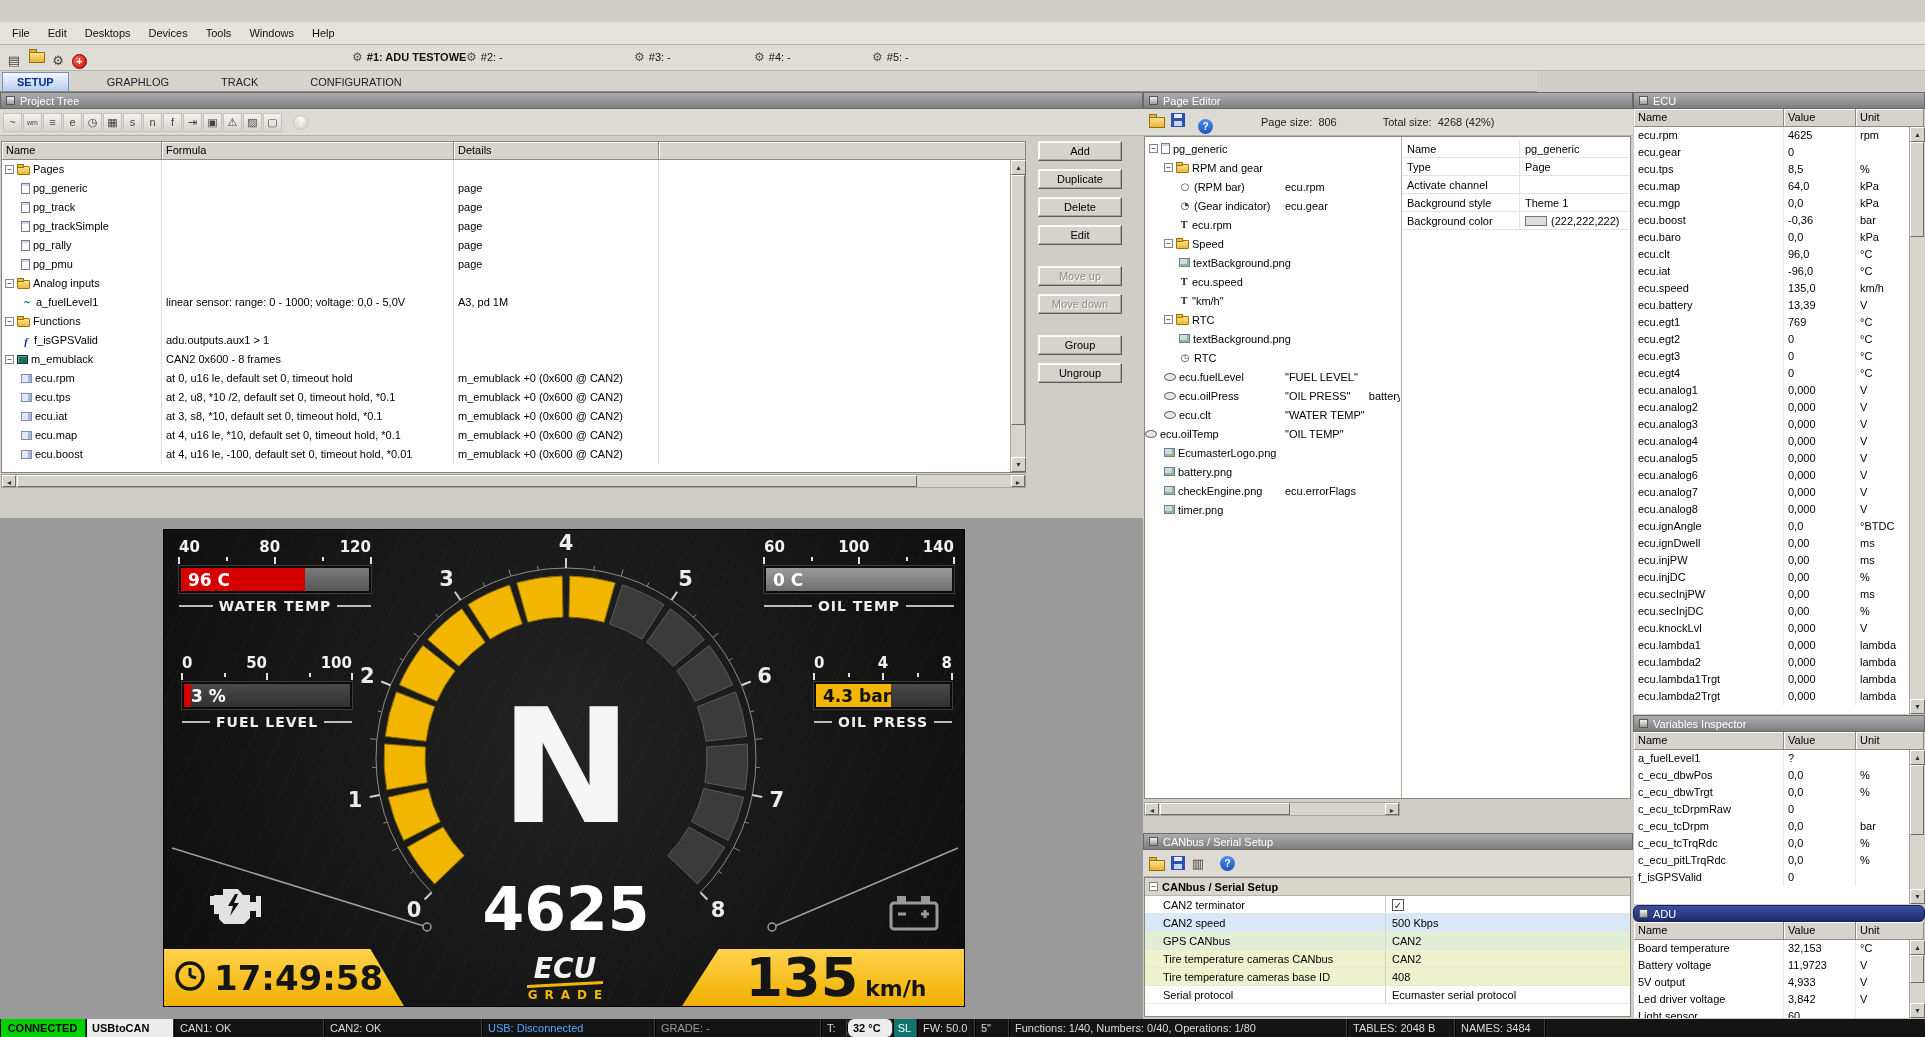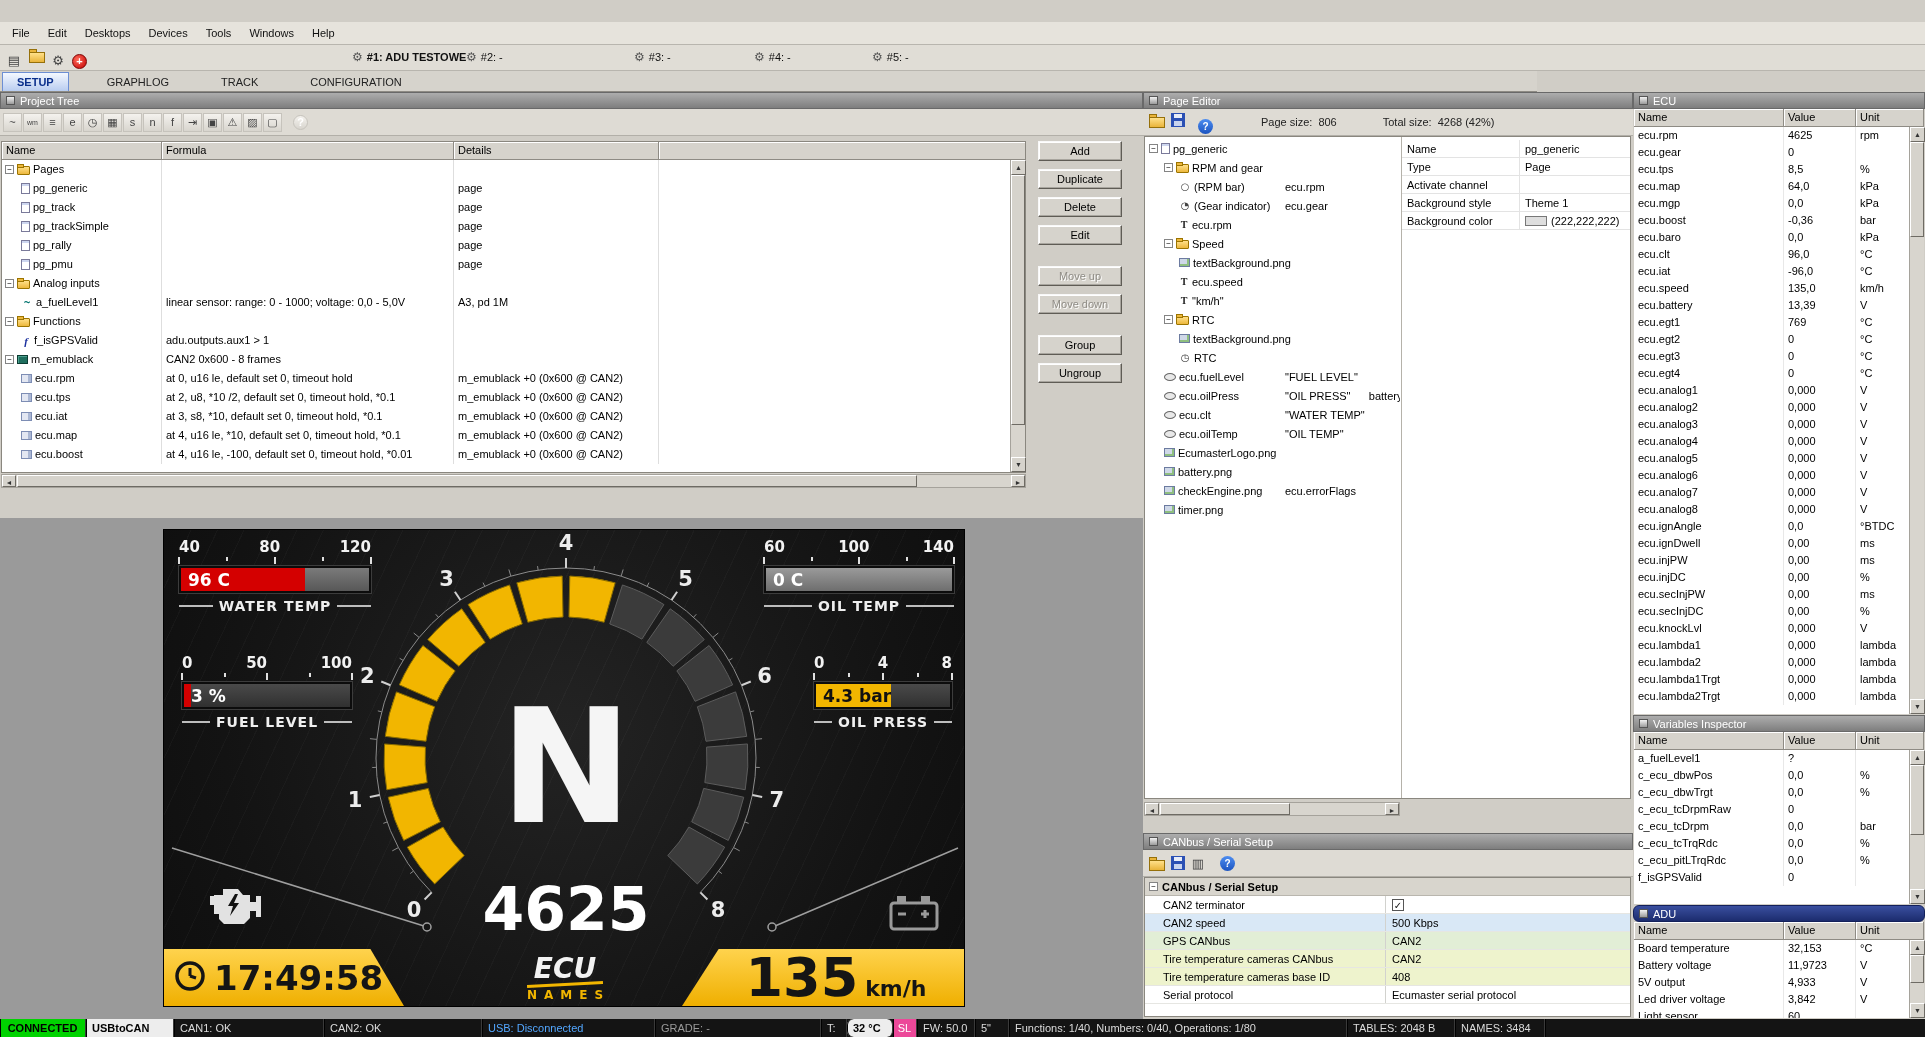--- a/index.html
+++ b/index.html
@@ -152,21 +152,21 @@
 .vt-row .vt-c2{flex:1;padding-left:4px;overflow:hidden;}
 .vscroll{position:absolute;top:35px;right:1px;width:15px;bottom:1px;background:#d8d5ce;border-left:1px solid #a5a29b;}
 
 
 #status-bar{position:absolute;left:0;top:1019px;width:1925px;height:18px;background:#141414;display:flex;font-size:11px;color:#dcdcdc;overflow:hidden;}
 .st-seg{height:18px;line-height:18px;padding-left:6px;border-right:1px solid #3a3a3a;box-shadow:inset 1px 0 0 #000;white-space:nowrap;overflow:hidden;flex:none;}
 .st-green{background:#00d200;color:#000;font-weight:bold;text-align:center;padding:0;}
 .st-white{background:#ededed;color:#000;font-weight:bold;}
 .st-blue{color:#53a7ff;}
 .st-gray{color:#9a9a9a;}
-.st-navy{background:#ec4899;color:#fff;text-align:center;padding:0 4px;}
+.st-navy{background:#0f766e;color:#fff;text-align:center;padding:0 4px;}
 .st-fill{flex:1;border-right:none;}
 </style>
 </head>
 <body>
 
 <div id="app">
 
 
   <div id="menu-bar">
       <span class="menu-item">File</span>
@@ -587,21 +587,21 @@
             <rect x="9" y="4" width="9" height="7" fill="#9a9a9a"></rect>
             <rect x="33" y="4" width="9" height="7" fill="#9a9a9a"></rect>
             <line x1="10" y1="22" x2="18" y2="22" stroke="#9a9a9a" stroke-width="3"></line>
             <line x1="33" y1="22" x2="41" y2="22" stroke="#9a9a9a" stroke-width="3"></line>
             <line x1="37" y1="18" x2="37" y2="26" stroke="#9a9a9a" stroke-width="3"></line>
           </svg>
         </div>
         <div class="ecu-logo">
           <div class="ecu-top">ECU</div>
           <div class="ecu-swoosh"></div>
-          <div class="ecu-bottom">NAMES</div>
+          <div class="ecu-bottom">GRADE</div>
         </div>
         <div id="time-bar">
           <span>
             <svg width="32" height="32" viewBox="0 0 32 32">
               <circle cx="16" cy="16" r="13" fill="none" stroke="#151515" stroke-width="3.5"></circle>
               <line x1="16" y1="16" x2="16" y2="8" stroke="#151515" stroke-width="3"></line>
               <line x1="16" y1="16" x2="22" y2="18" stroke="#151515" stroke-width="3"></line>
             </svg>
           </span>
           <span id="time-text">17:49:58</span>
@@ -692,21 +692,21 @@
           <div class="pe-row" style="padding-left: 19px;">
             <i class="pt-icon gauge"></i>
             <span class="pe-lbl">ecu.oilPress</span>
             <span class="pe-extra">"OIL PRESS"      battery</span>
           </div>
           <div class="pe-row" style="padding-left: 19px;">
             <i class="pt-icon gauge"></i>
             <span class="pe-lbl">ecu.clt</span>
             <span class="pe-extra">"WATER TEMP"</span>
           </div>
-          <div class="pe-row" style="padding-left: 19px;">
+          <div class="pe-row" style="">
             <i class="pt-icon gauge"></i>
             <span class="pe-lbl">ecu.oilTemp</span>
             <span class="pe-extra">"OIL TEMP"</span>
           </div>
           <div class="pe-row" style="padding-left: 19px;">
             <i class="pt-icon image"></i>
             <span class="pe-lbl">EcumasterLogo.png</span>
           </div>
           <div class="pe-row" style="padding-left: 19px;">
             <i class="pt-icon image"></i>

